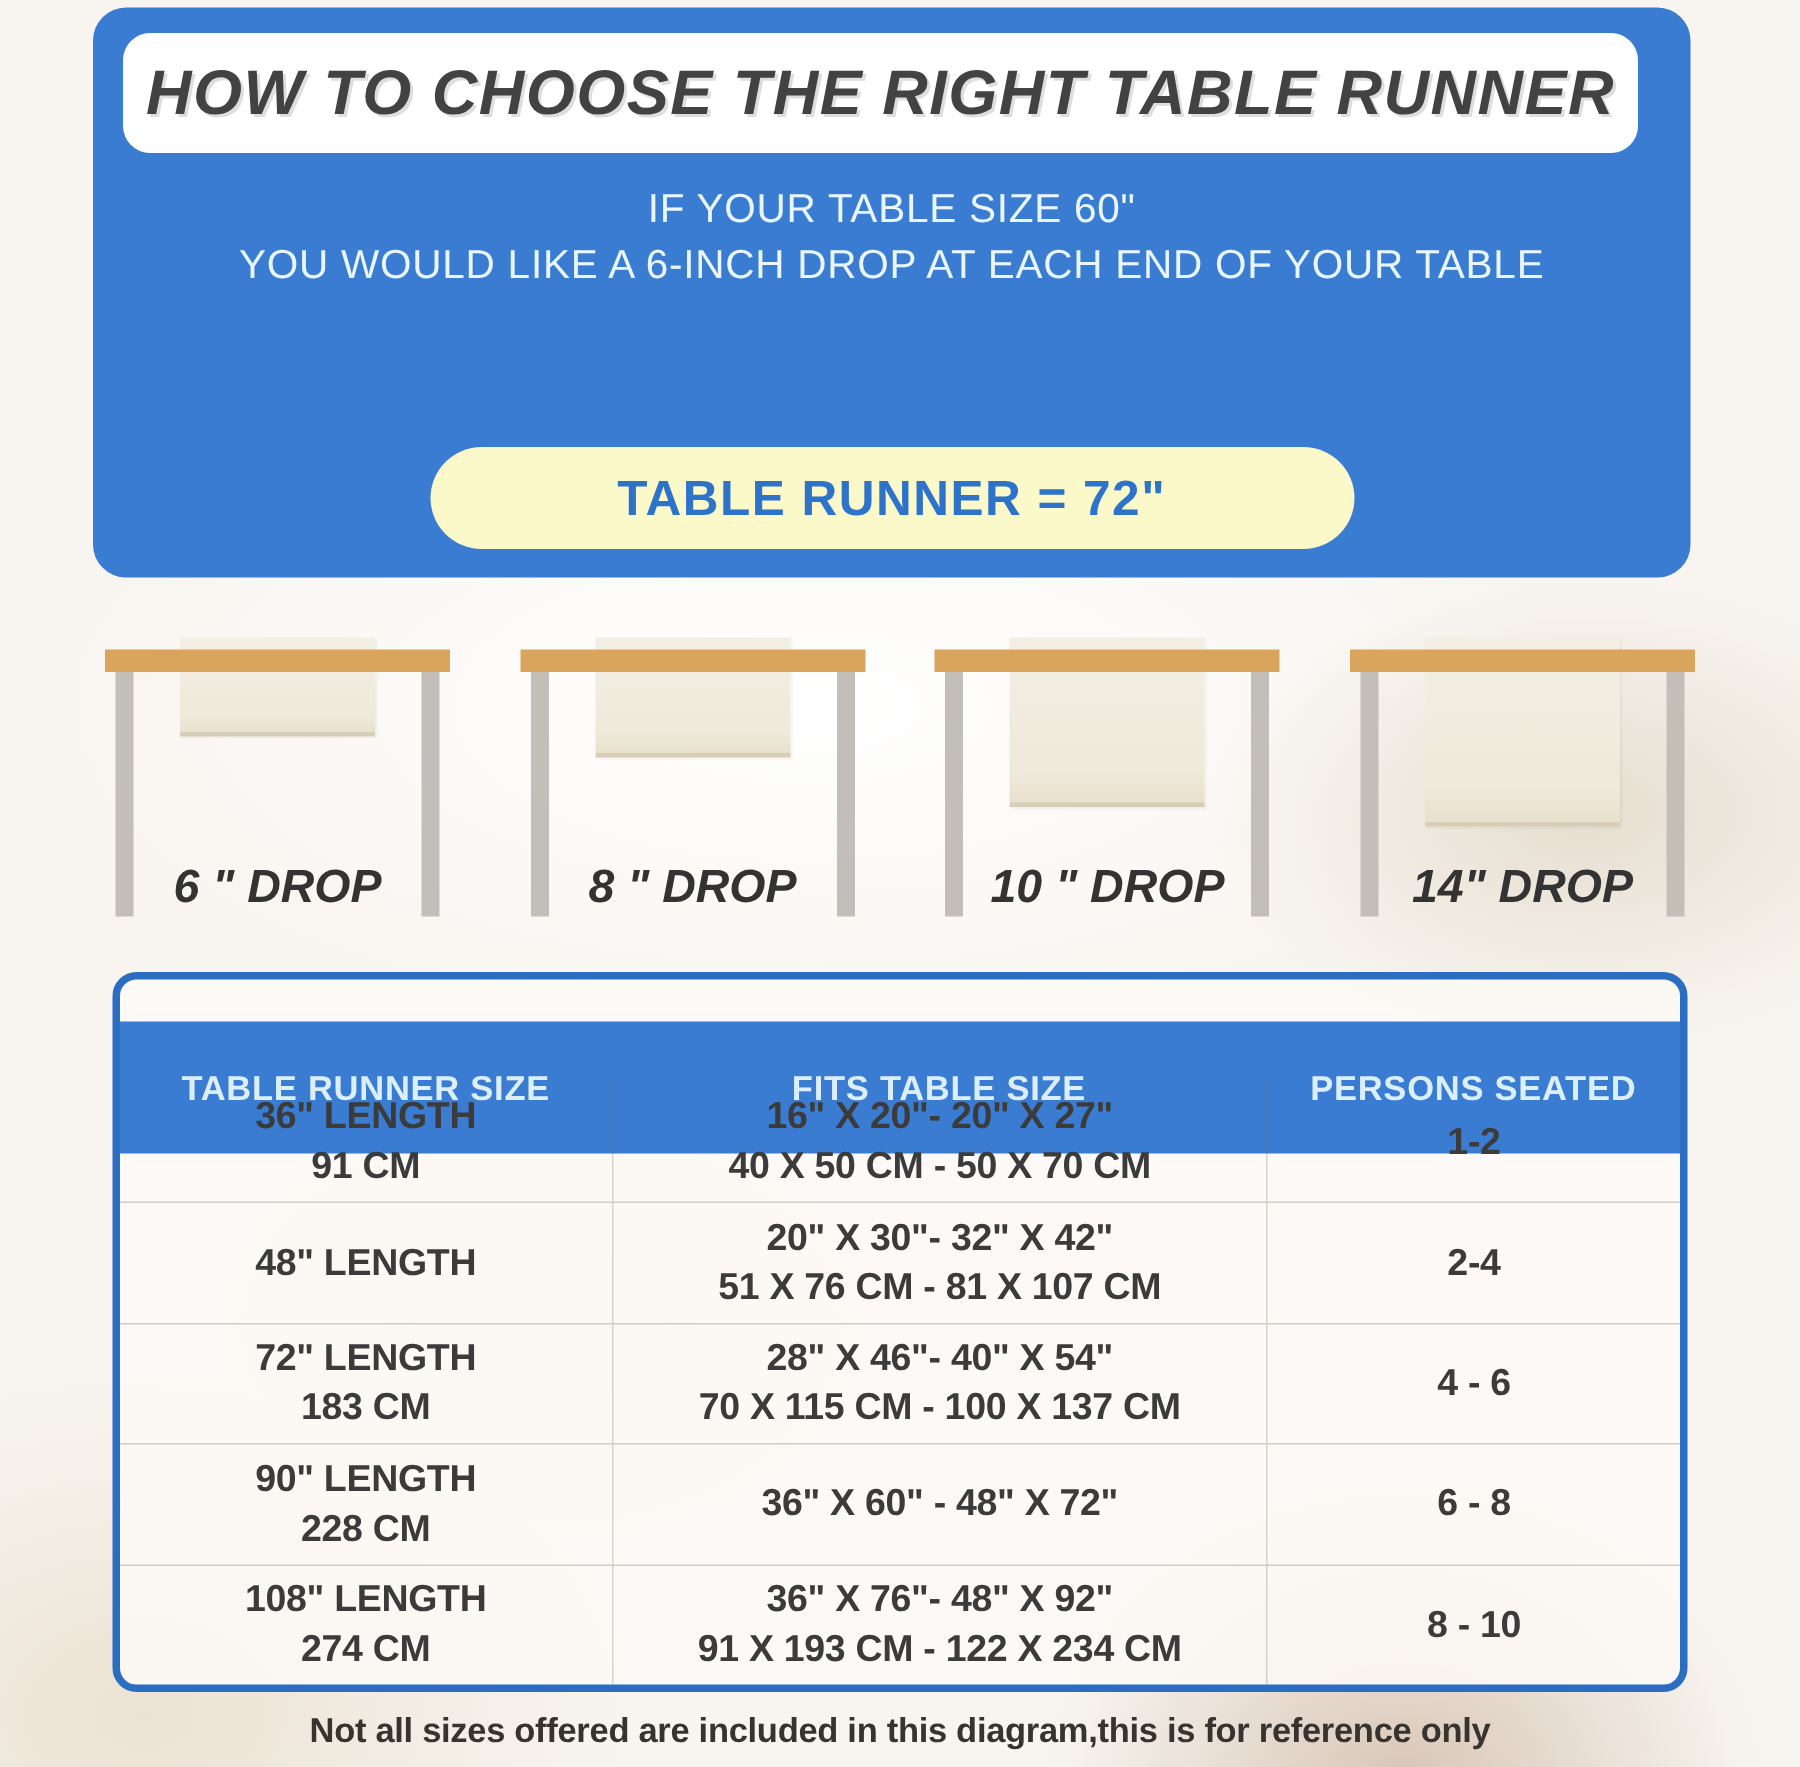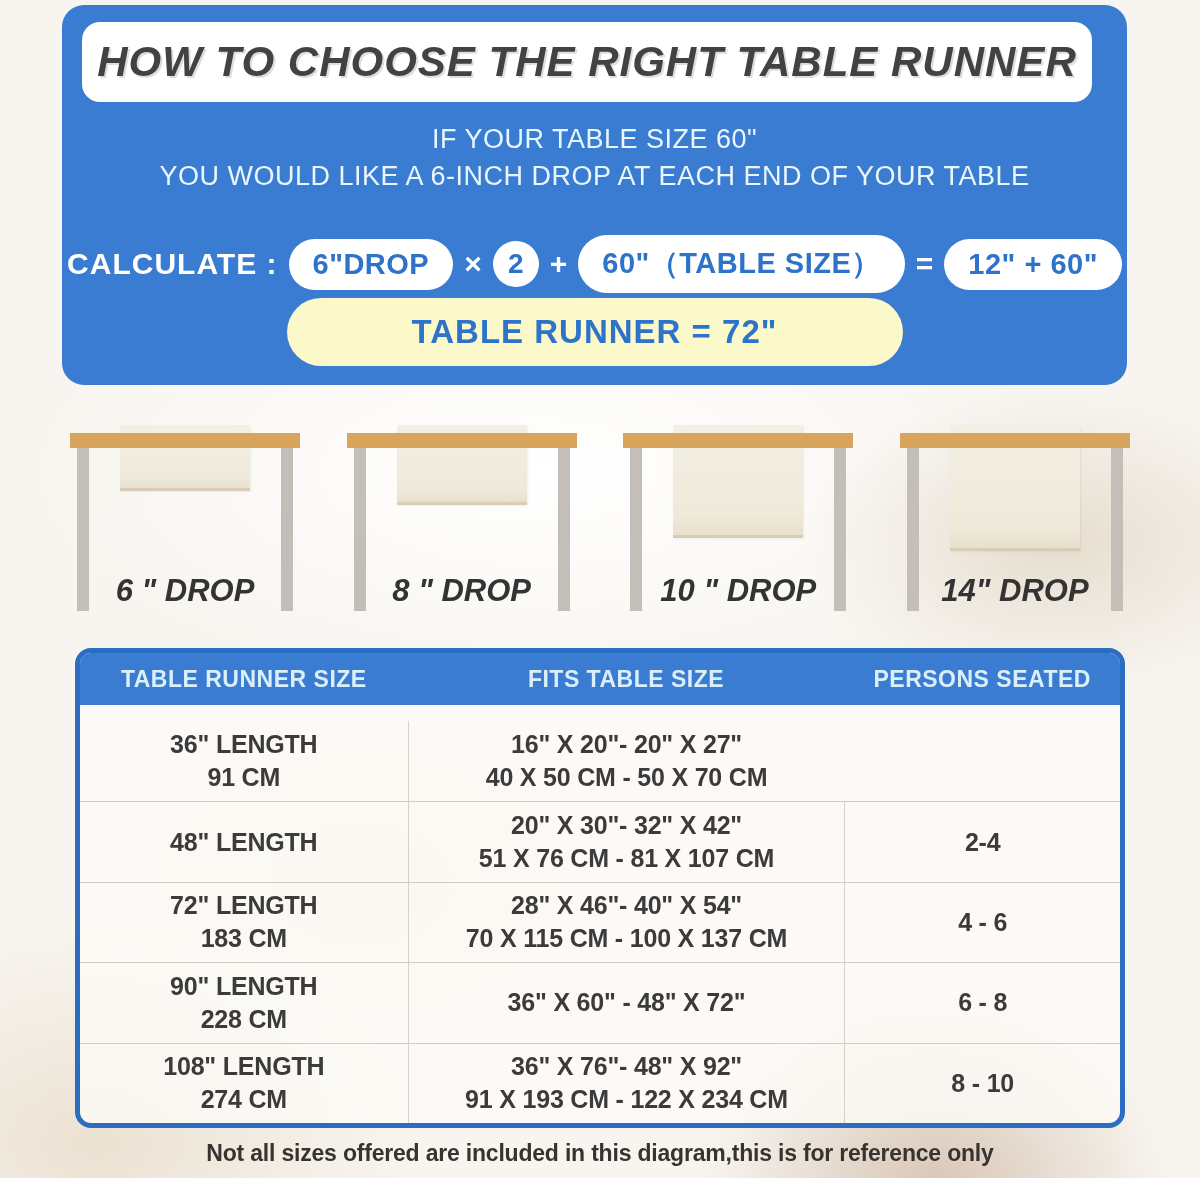--- a/index.html
+++ b/index.html
@@ -79,22 +79,22 @@
     white-space:nowrap;
   }
 
   
   .size-table {
     position:absolute; top:648px; left:75px; width:1050px; height:480px;
     box-sizing:border-box; border:5px solid #2b6dc1; border-radius:16px;
     overflow:hidden; background:rgba(253,250,246,0.82);
   }
   .thead {
-    display:grid; grid-template-columns:31.5% 42% 26.5%; height:52px;
-    background:#3a7cd1; align-items:center;
+    display:grid; grid-template-columns:31.5% 42% 26.5%; height:88px;
+    background:#3a7cd1; align-items:center;margin-top:28px;
   }
   .th {
     text-align:center; color:#dbeffb; font-weight:bold; font-size:23px;
     letter-spacing:0.5px;
   }
   .tbody {
     position:absolute; top:68px; left:0; right:0; bottom:0;
     display:grid; grid-template-rows:repeat(5, 1fr);
   }
   .tr {
@@ -122,30 +122,20 @@
 <div class="stage">
 
   <div class="top-panel">
     <div class="title-box">
       <h1>HOW TO CHOOSE THE RIGHT TABLE RUNNER</h1>
     </div>
     <div class="subtitle">
       <div>IF YOUR TABLE SIZE 60"</div>
       <div>YOU WOULD LIKE A 6-INCH DROP AT EACH END OF YOUR TABLE</div>
     </div>
-    <div class="calc-row">
-      <span class="calc-label">CALCULATE :</span>
-      <span class="pill">6"DROP</span>
-      <span class="op">×</span>
-      <span class="circle">2</span>
-      <span class="op">+</span>
-      <span class="pill">60"（TABLE SIZE）</span>
-      <span class="op">=</span>
-      <span class="pill">12" + 60"</span>
-    </div>
     <div class="result-pill">TABLE RUNNER = 72"</div>
   </div>
 
   <div class="drops">
 
     <div class="drop-fig">
       <div class="runner" style="height:66px"></div>
       <div class="tabletop"></div>
       <div class="leg leg-l"></div>
       <div class="leg leg-r"></div>
@@ -188,20 +178,23 @@
 
       <div class="tr">
         <div class="td">
           <div>36" LENGTH</div>
           <div>91 CM</div>
         </div>
         <div class="td mid">
           <div>16" X 20"- 20" X 27"</div>
           <div>40 X 50 CM - 50 X 70 CM</div>
         </div>
+        <div class="td last">
+          <div>1-2</div>
+        </div>
       </div>
 
       <div class="tr">
         <div class="td">
           <div>48" LENGTH</div>
         </div>
         <div class="td mid">
           <div>20" X 30"- 32" X 42"</div>
           <div>51 X 76 CM - 81 X 107 CM</div>
         </div>

